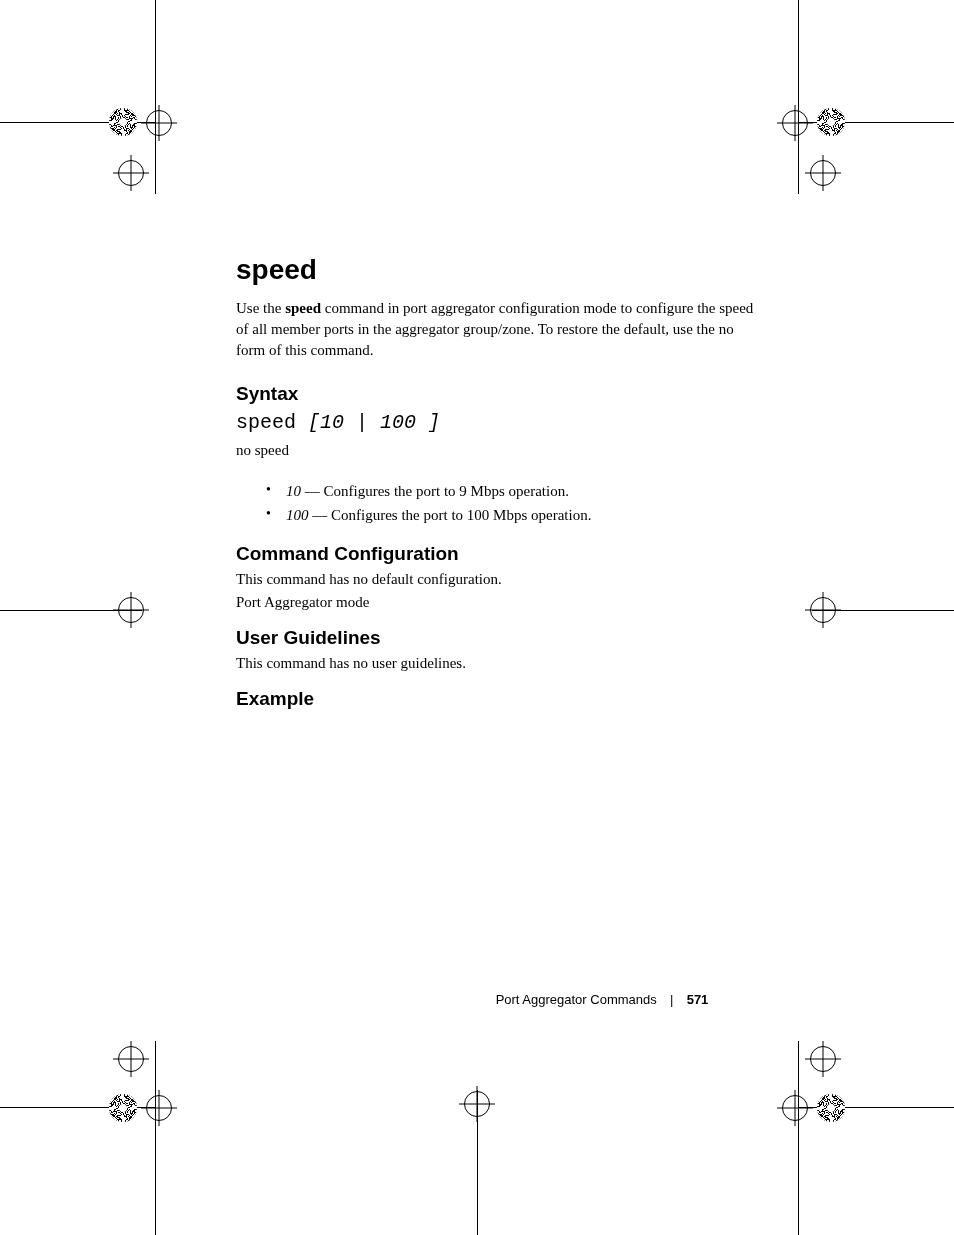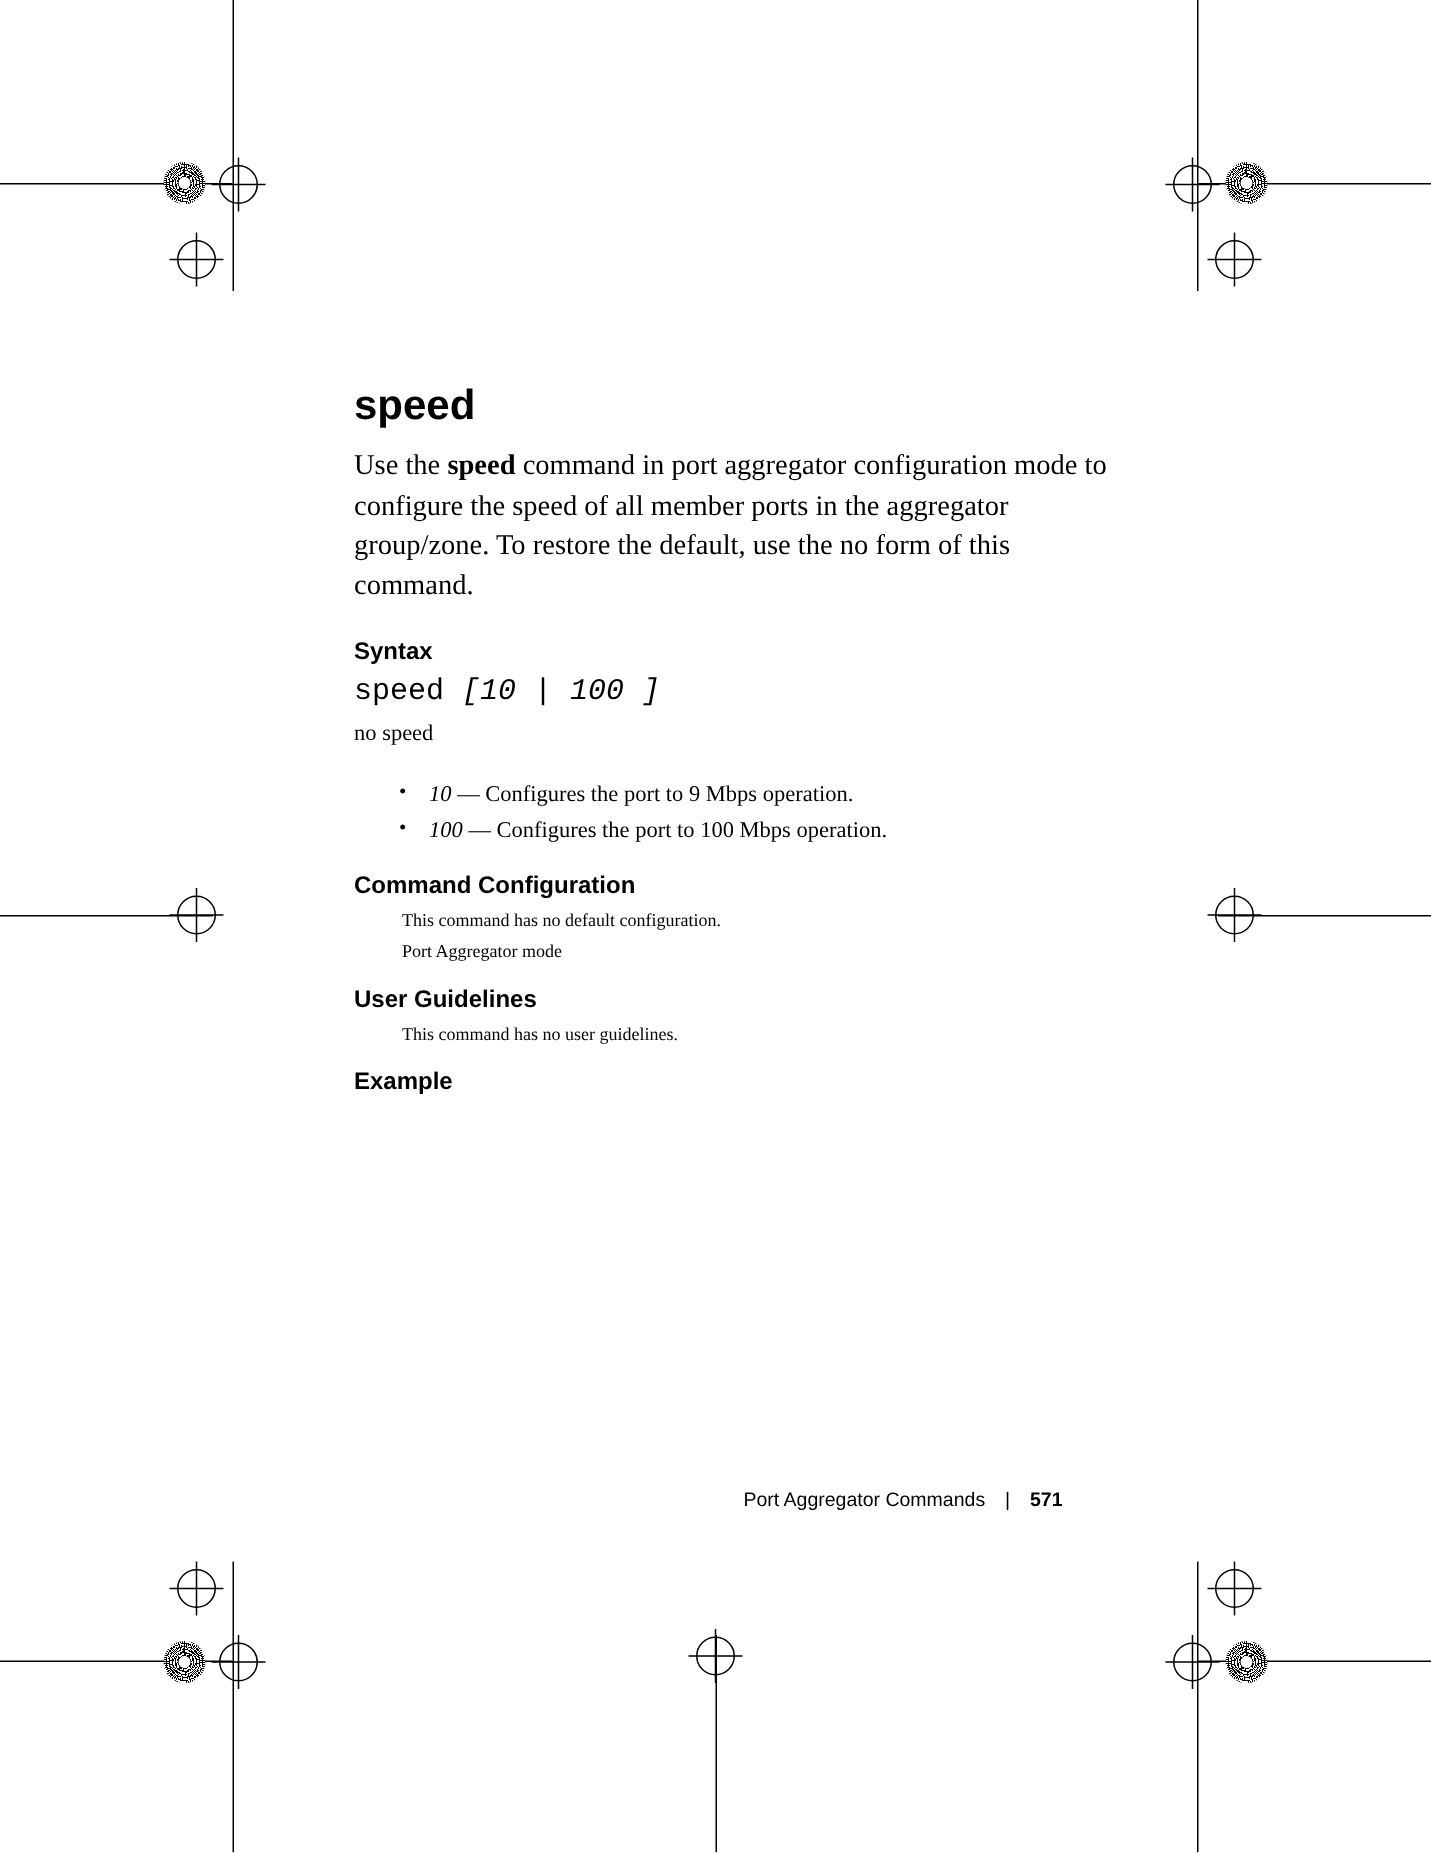--- a/index.html
+++ b/index.html
@@ -20,27 +20,27 @@
       top: 254px;
       width: 520px;
     }
     h1 {
       font-family: Arial, Helvetica, sans-serif;
       font-size: 28px;
       font-weight: bold;
       margin-bottom: 12px;
     }
     .intro {
-      font-size: 19px;
+      font-size: 15px;
       line-height: 1.4;
       margin-bottom: 22px;
     }
     h2 {
       font-family: Arial, Helvetica, sans-serif;
-      font-size: 16px;
+      font-size: 19px;
       font-weight: bold;
       margin-bottom: 6px;
       margin-top: 16px;
     }
     .syntax-cmd {
       font-size: 20px;
       margin-bottom: 8px;
       font-family: Liberation Mono, monospace;
     }
     .syntax-no {
@@ -58,23 +58,22 @@
       line-height: 1.6;
       padding-left: 20px;
     }
     .param-list li::before {
       content: "•";
       position: absolute;
       left: 0;
       font-size: 14px;
     }
     .body-text {
-      font-size: 12px;
+      font-size: 15px;
       margin-bottom: 6px;
-      margin-left: 32px;
     }
     .italic {
       font-style: italic;
     }
     .bold {
       font-weight: bold;
     }
     .footer {
       position: absolute;
       top: 992px;

